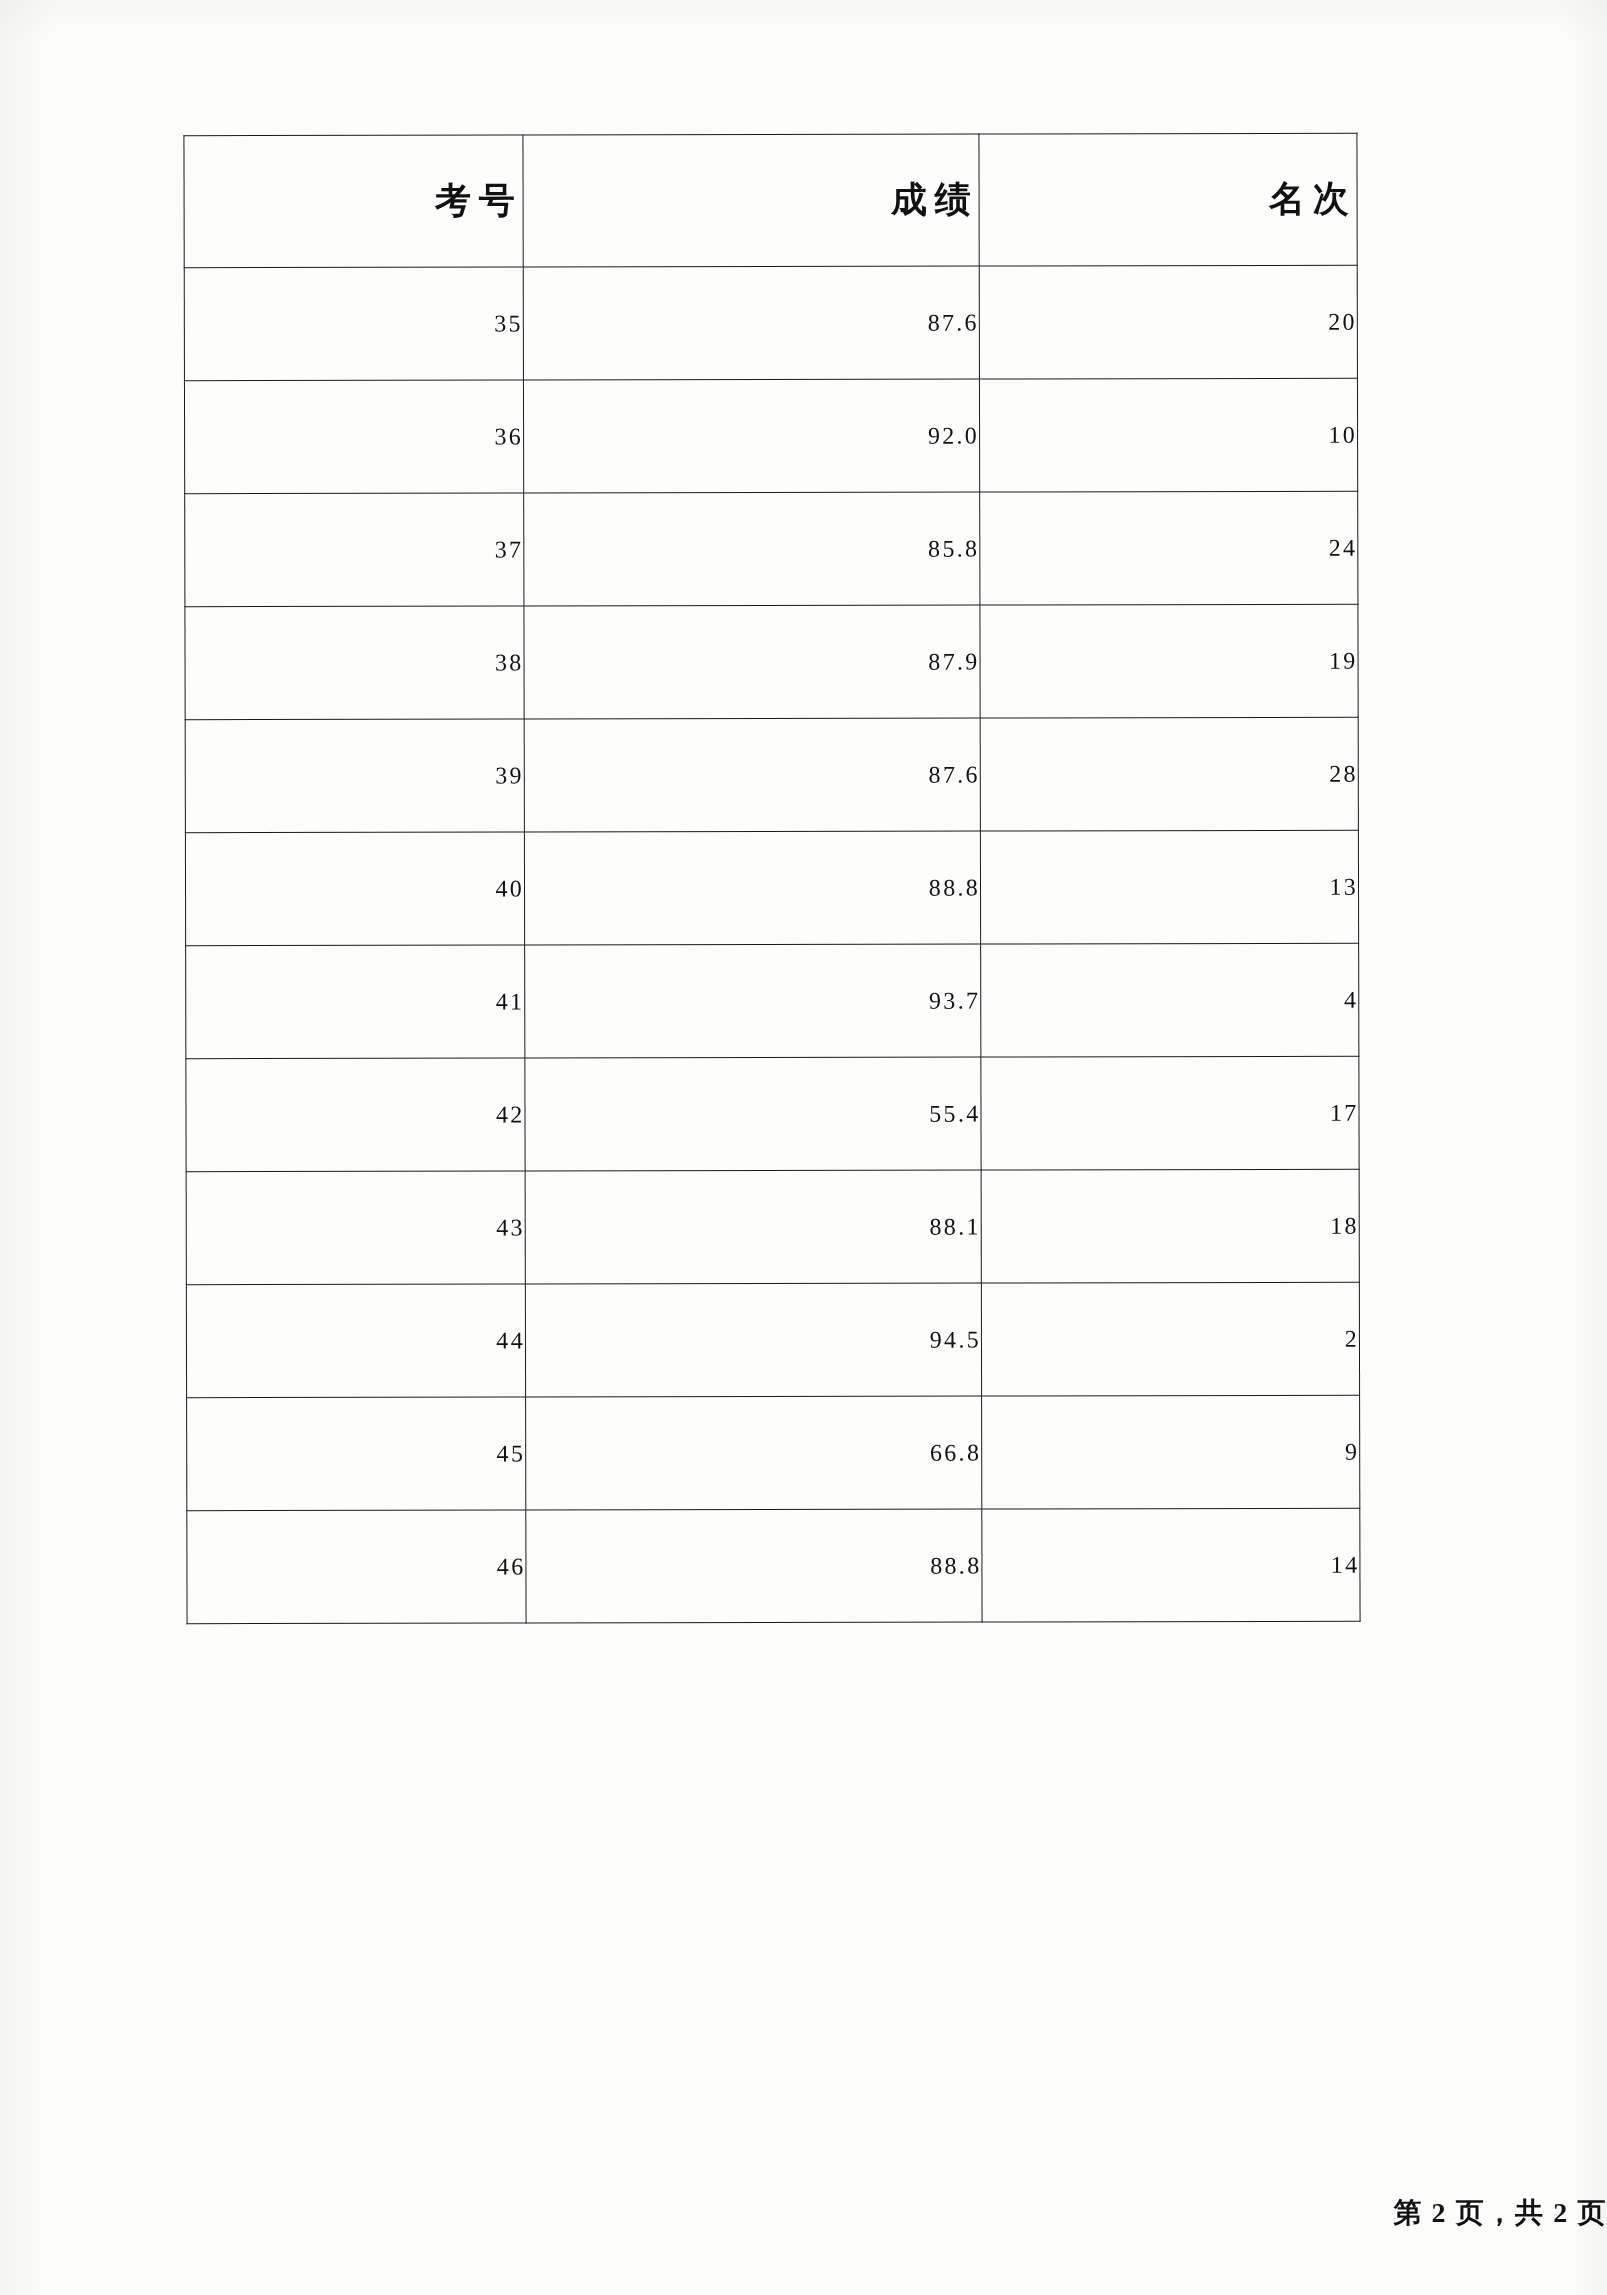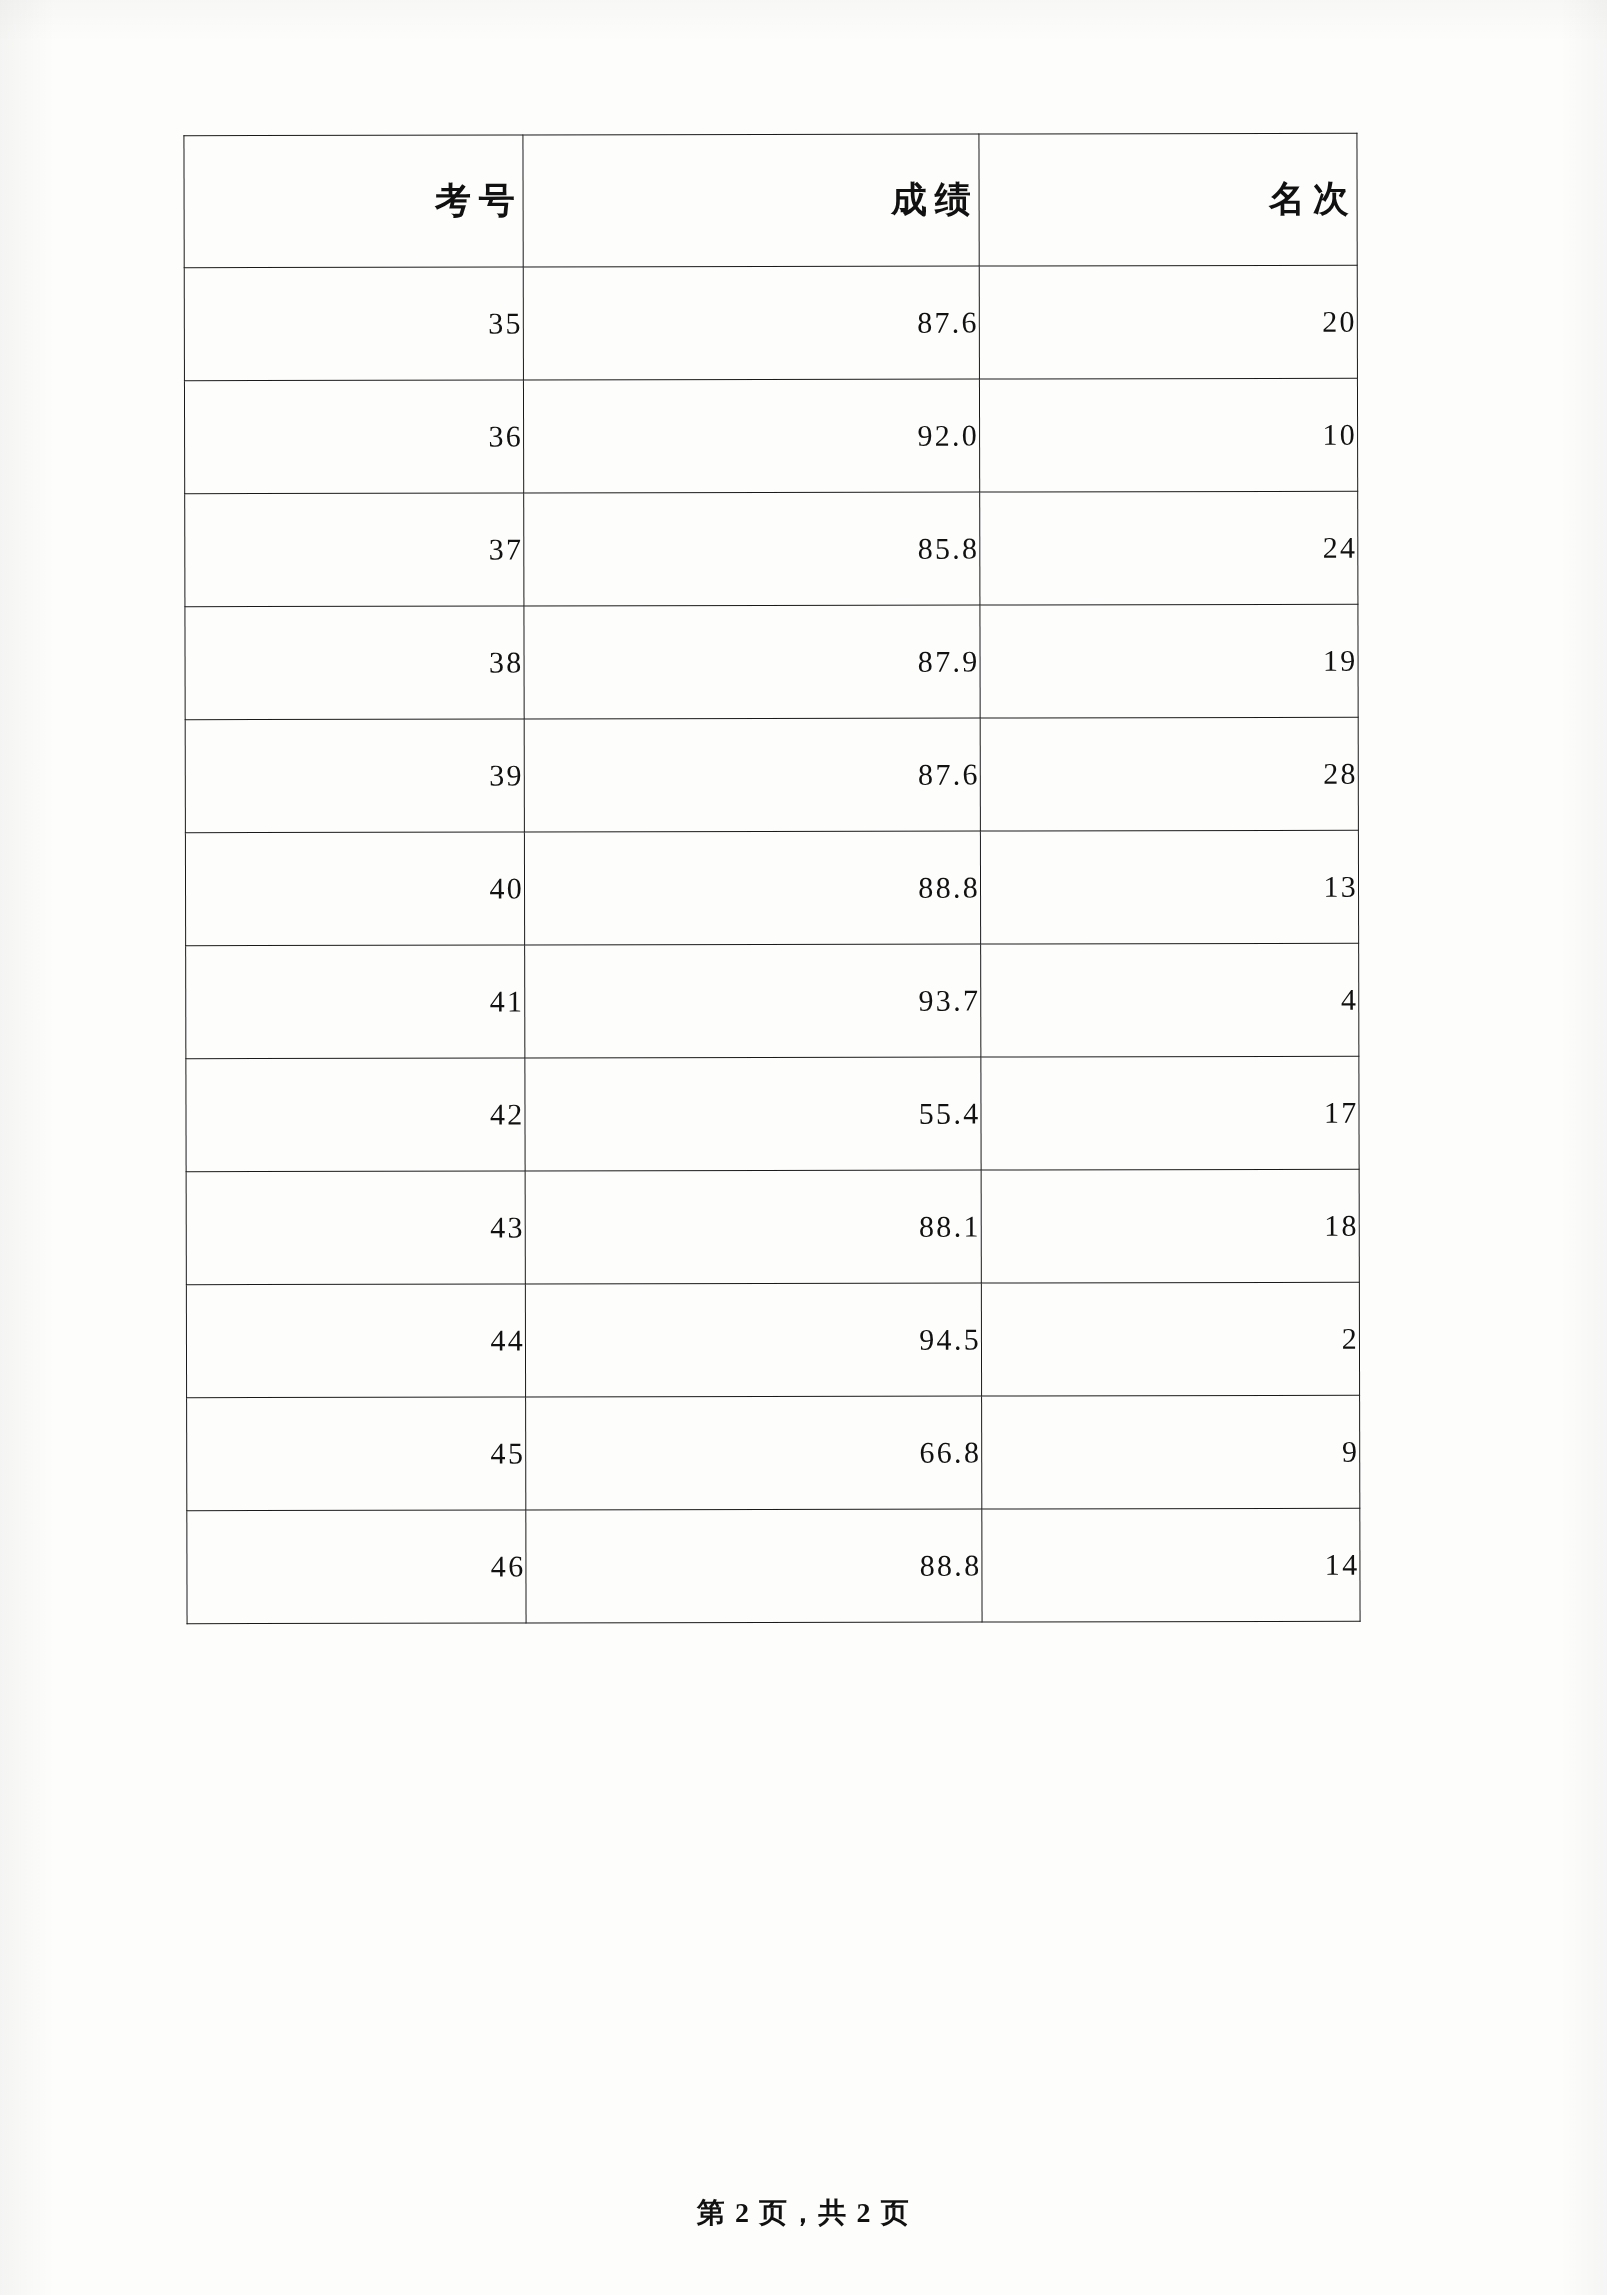--- a/index.html
+++ b/index.html
@@ -64,36 +64,36 @@
   table.score-table th {
     height: 131px;
     font-size: 36px;
     font-weight: bold;
     letter-spacing: 7.8px;
     text-indent: 7.8px;
     font-family: "Liberation Serif", "DejaVu Serif", serif;
   }
 
   table.score-table td {
-    font-size: 30px;
+    font-size: 24px;
     letter-spacing: 2.3px;
   }
 
   td.cell-score {
     letter-spacing: 4.7px;
     text-indent: 4.7px;
     border-radius: 16px;
   }
 
   .footer {
     position: absolute;
     left: 0;
     right: 0;
     top: 2194px;
-    text-align: center;
+    text-align: right;
     font-size: 28px;
     font-weight: bold;
     letter-spacing: 1.6px;
     font-family: "Liberation Serif", "DejaVu Serif", serif;
   }
 </style>
 </head>
 <body>
 
 <div class="page">

